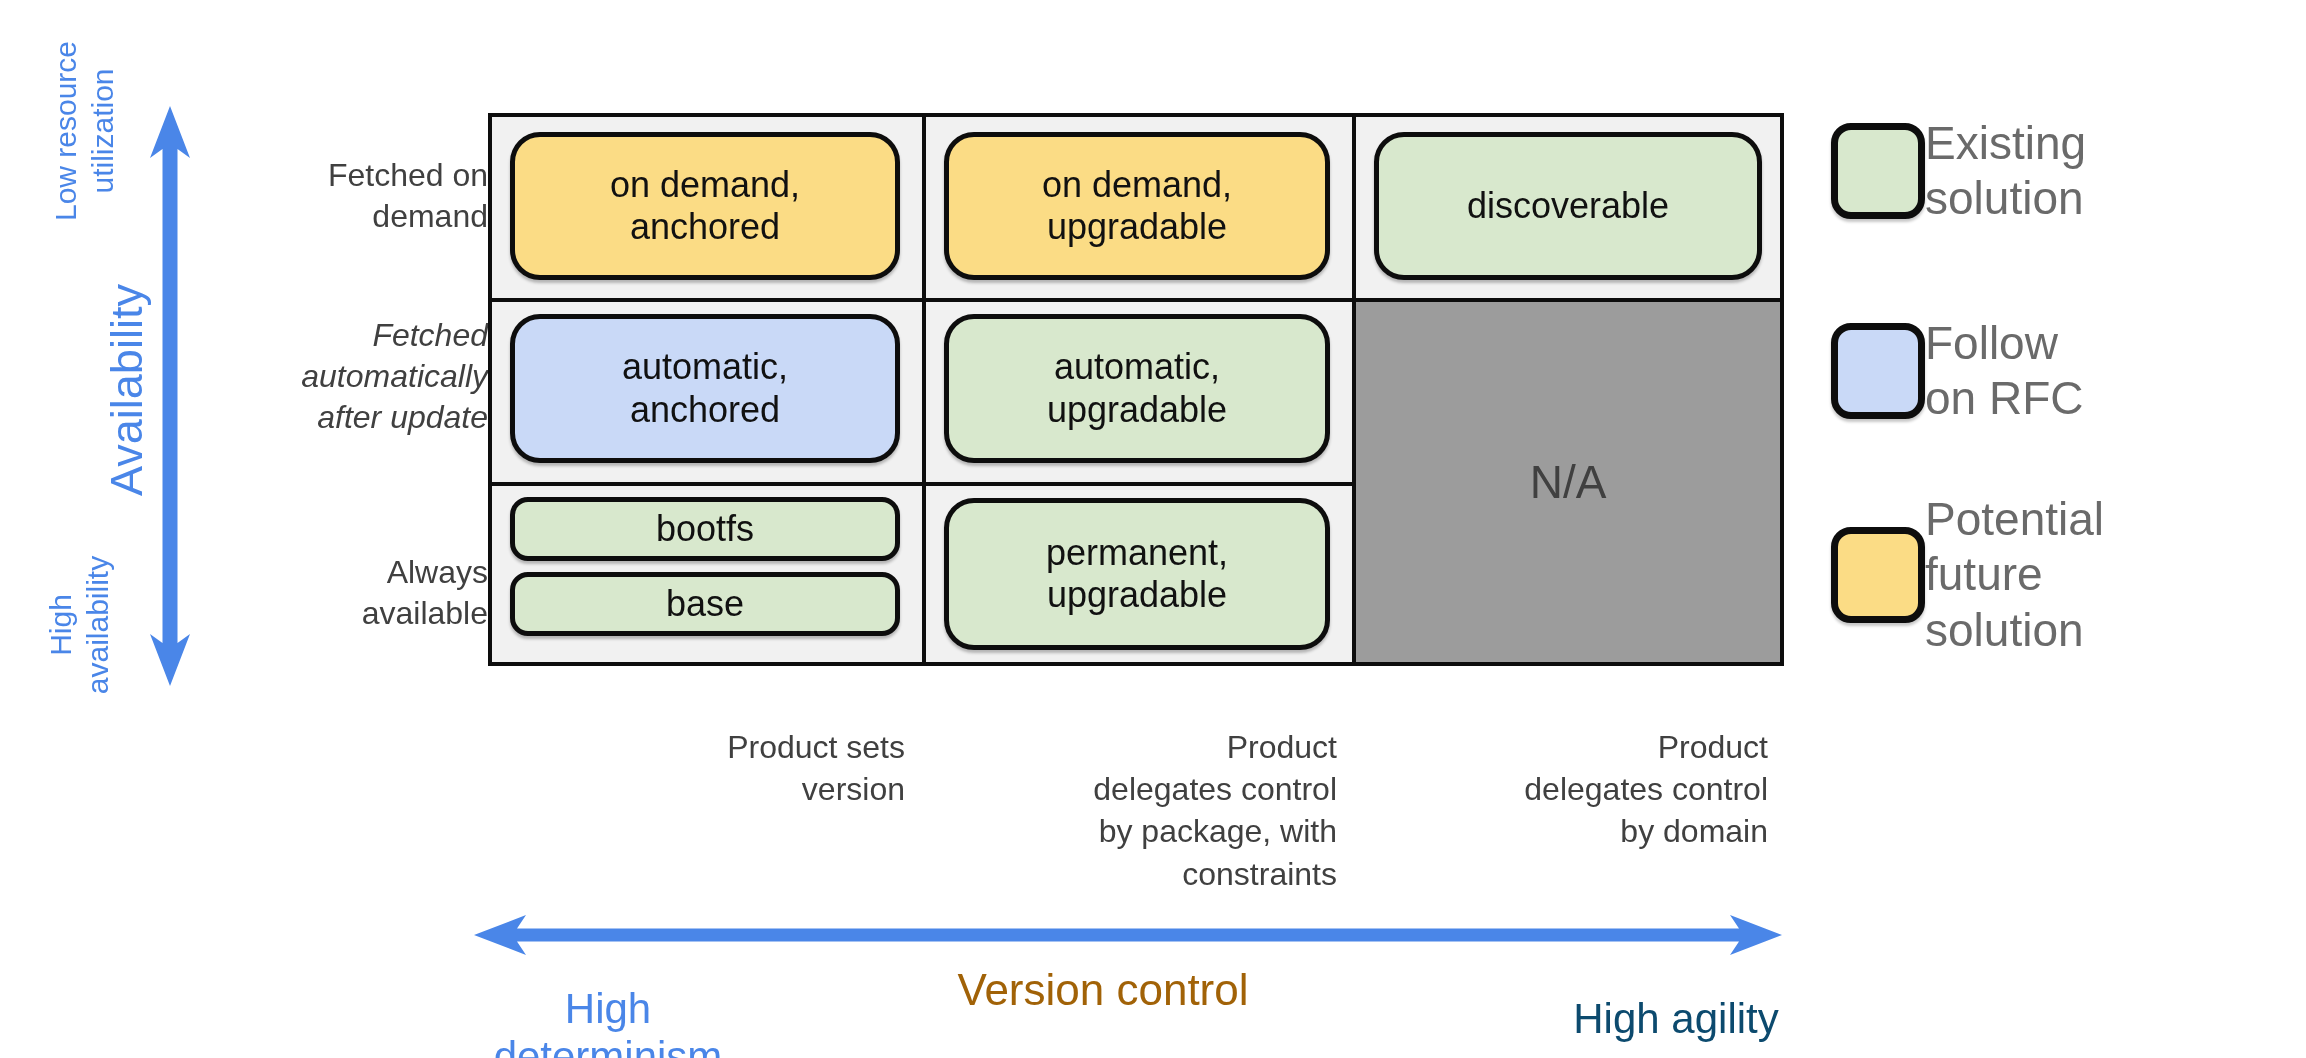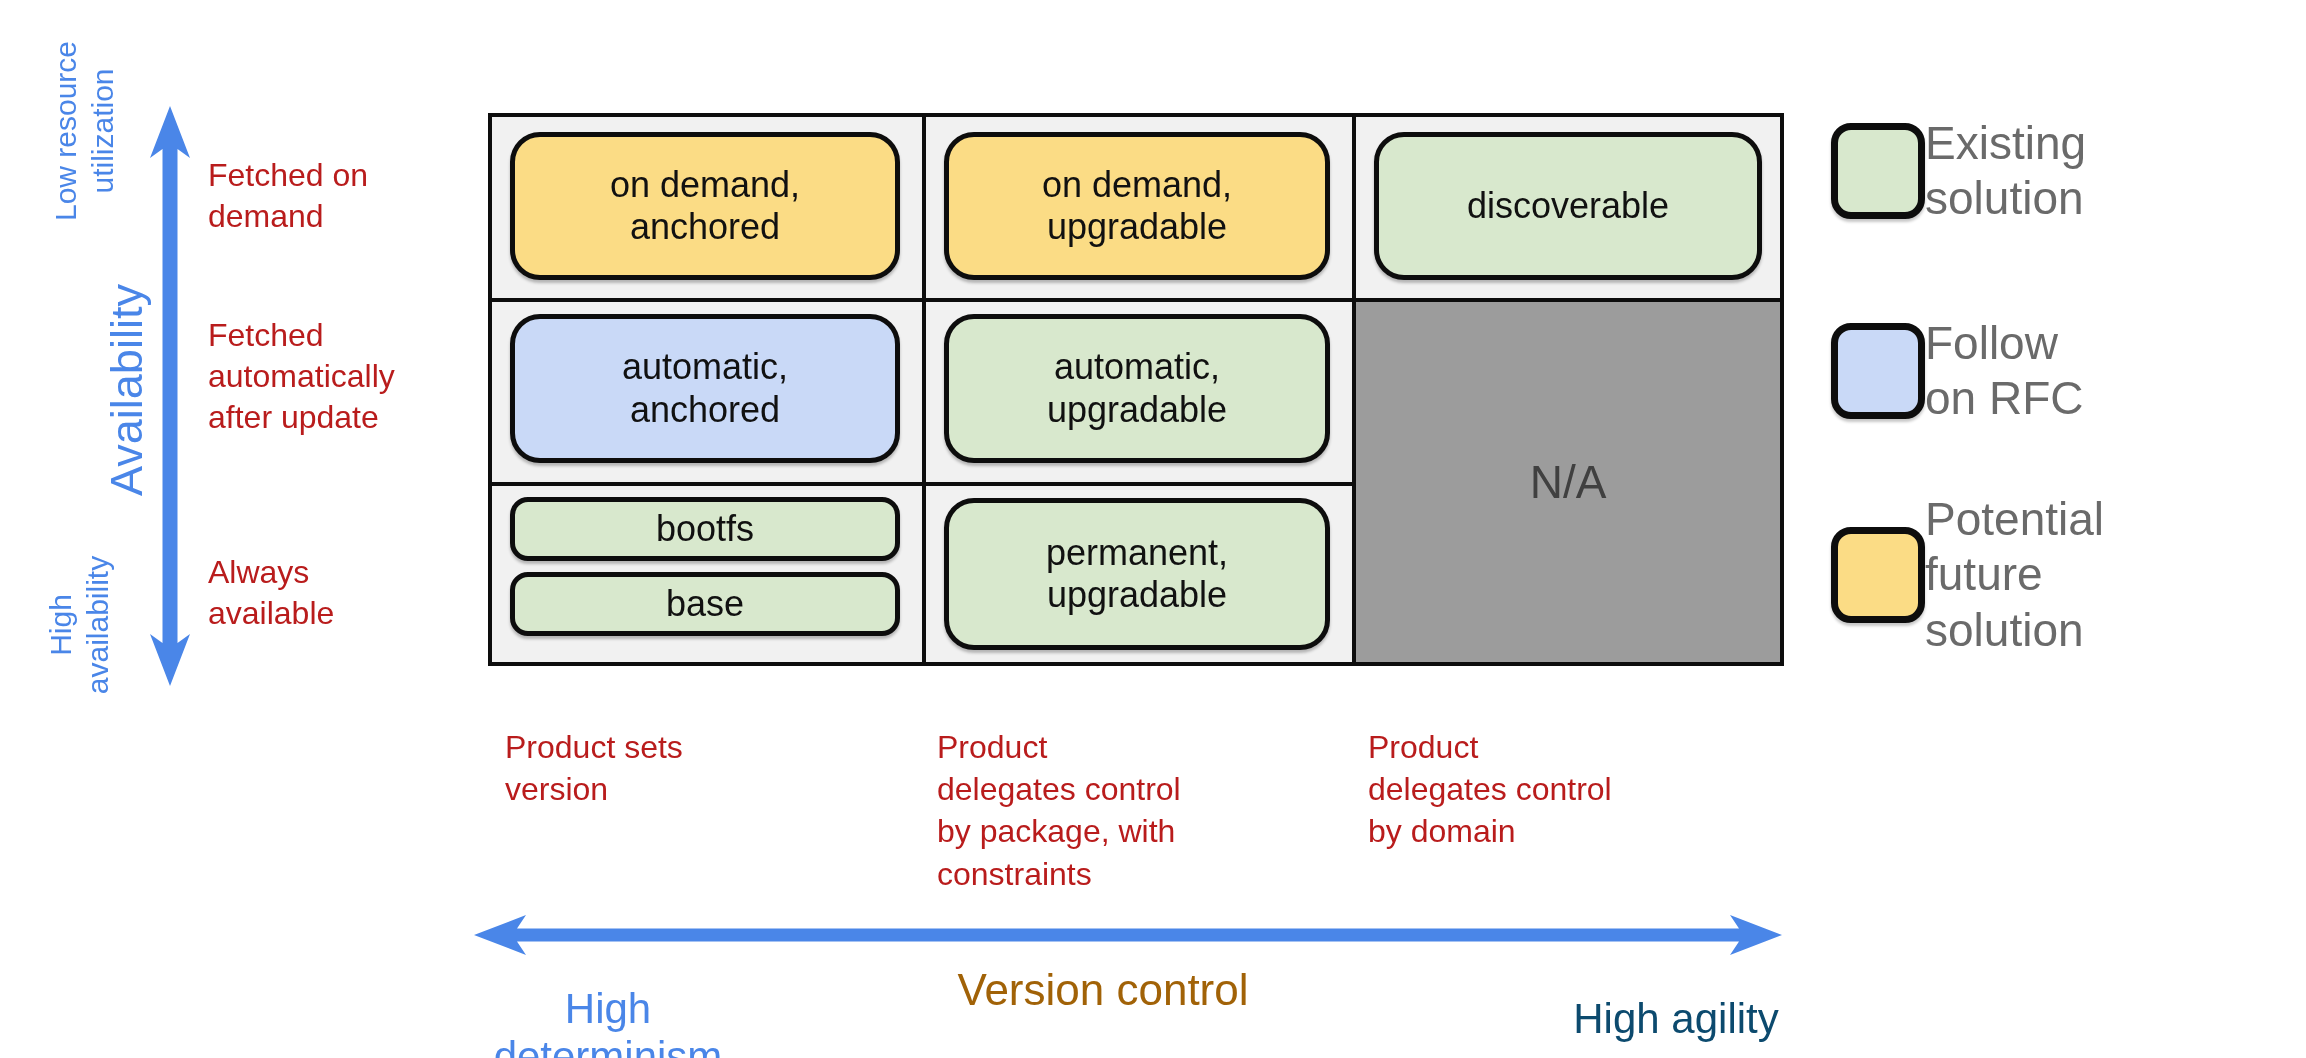--- a/index.html
+++ b/index.html
@@ -55,24 +55,24 @@
     display: flex;
     align-items: center;
     justify-content: center;
     font-size: 46px;
     color: #404040;
   }
 
   
   .gray-label {
     position: absolute;
-    color: #b91c1c;
+    color: #404040;
     font-size: 32px;
     line-height: 1.28;
-    text-align: left;
+    text-align: right;
     white-space: pre-line;
   }
 
   
   .xaxis-side  { position: absolute; font-size: 42px; text-align: center; }
   .xaxis-title { position: absolute; font-size: 44px; text-align: center; }
 
   
   .legend-item {
     position: absolute;
@@ -110,21 +110,21 @@
 availability</div>
 
   <div class="abs" style="left: 148px; top: 106px; width: 44px; height: 580px; color: rgb(74, 134, 232);">
     <svg width="44" height="580" viewBox="0 0 44 580" aria-hidden="true">
       <path fill="currentColor" d="M22 0 L42 52 L29.5 43 L29.5 537 L42 528 L22 580 L2 528 L14.5 537 L14.5 43 L2 52 Z"></path>
     </svg>
   </div>
 
   <div class="gray-label" style="left:208px; top:155px; width:280px;">Fetched on
 demand</div>
-  <div class="gray-label" style="left:208px; top:315px; width:280px;">Fetched
+  <div class="gray-label" style="left:208px; top:315px; width:280px;font-style:italic;">Fetched
 automatically
 after update</div>
   <div class="gray-label" style="left:208px; top:552px; width:280px;">Always
 available</div>
 
   <div id="grid">
 
     <div class="gline" style="left:430px; top:0; width:4px; height:545px;"></div>
     <div class="gline" style="left:860px; top:0; width:4px; height:545px;"></div>
     <div class="gline" style="left:0; top:181px; width:1288px; height:4px;"></div>

